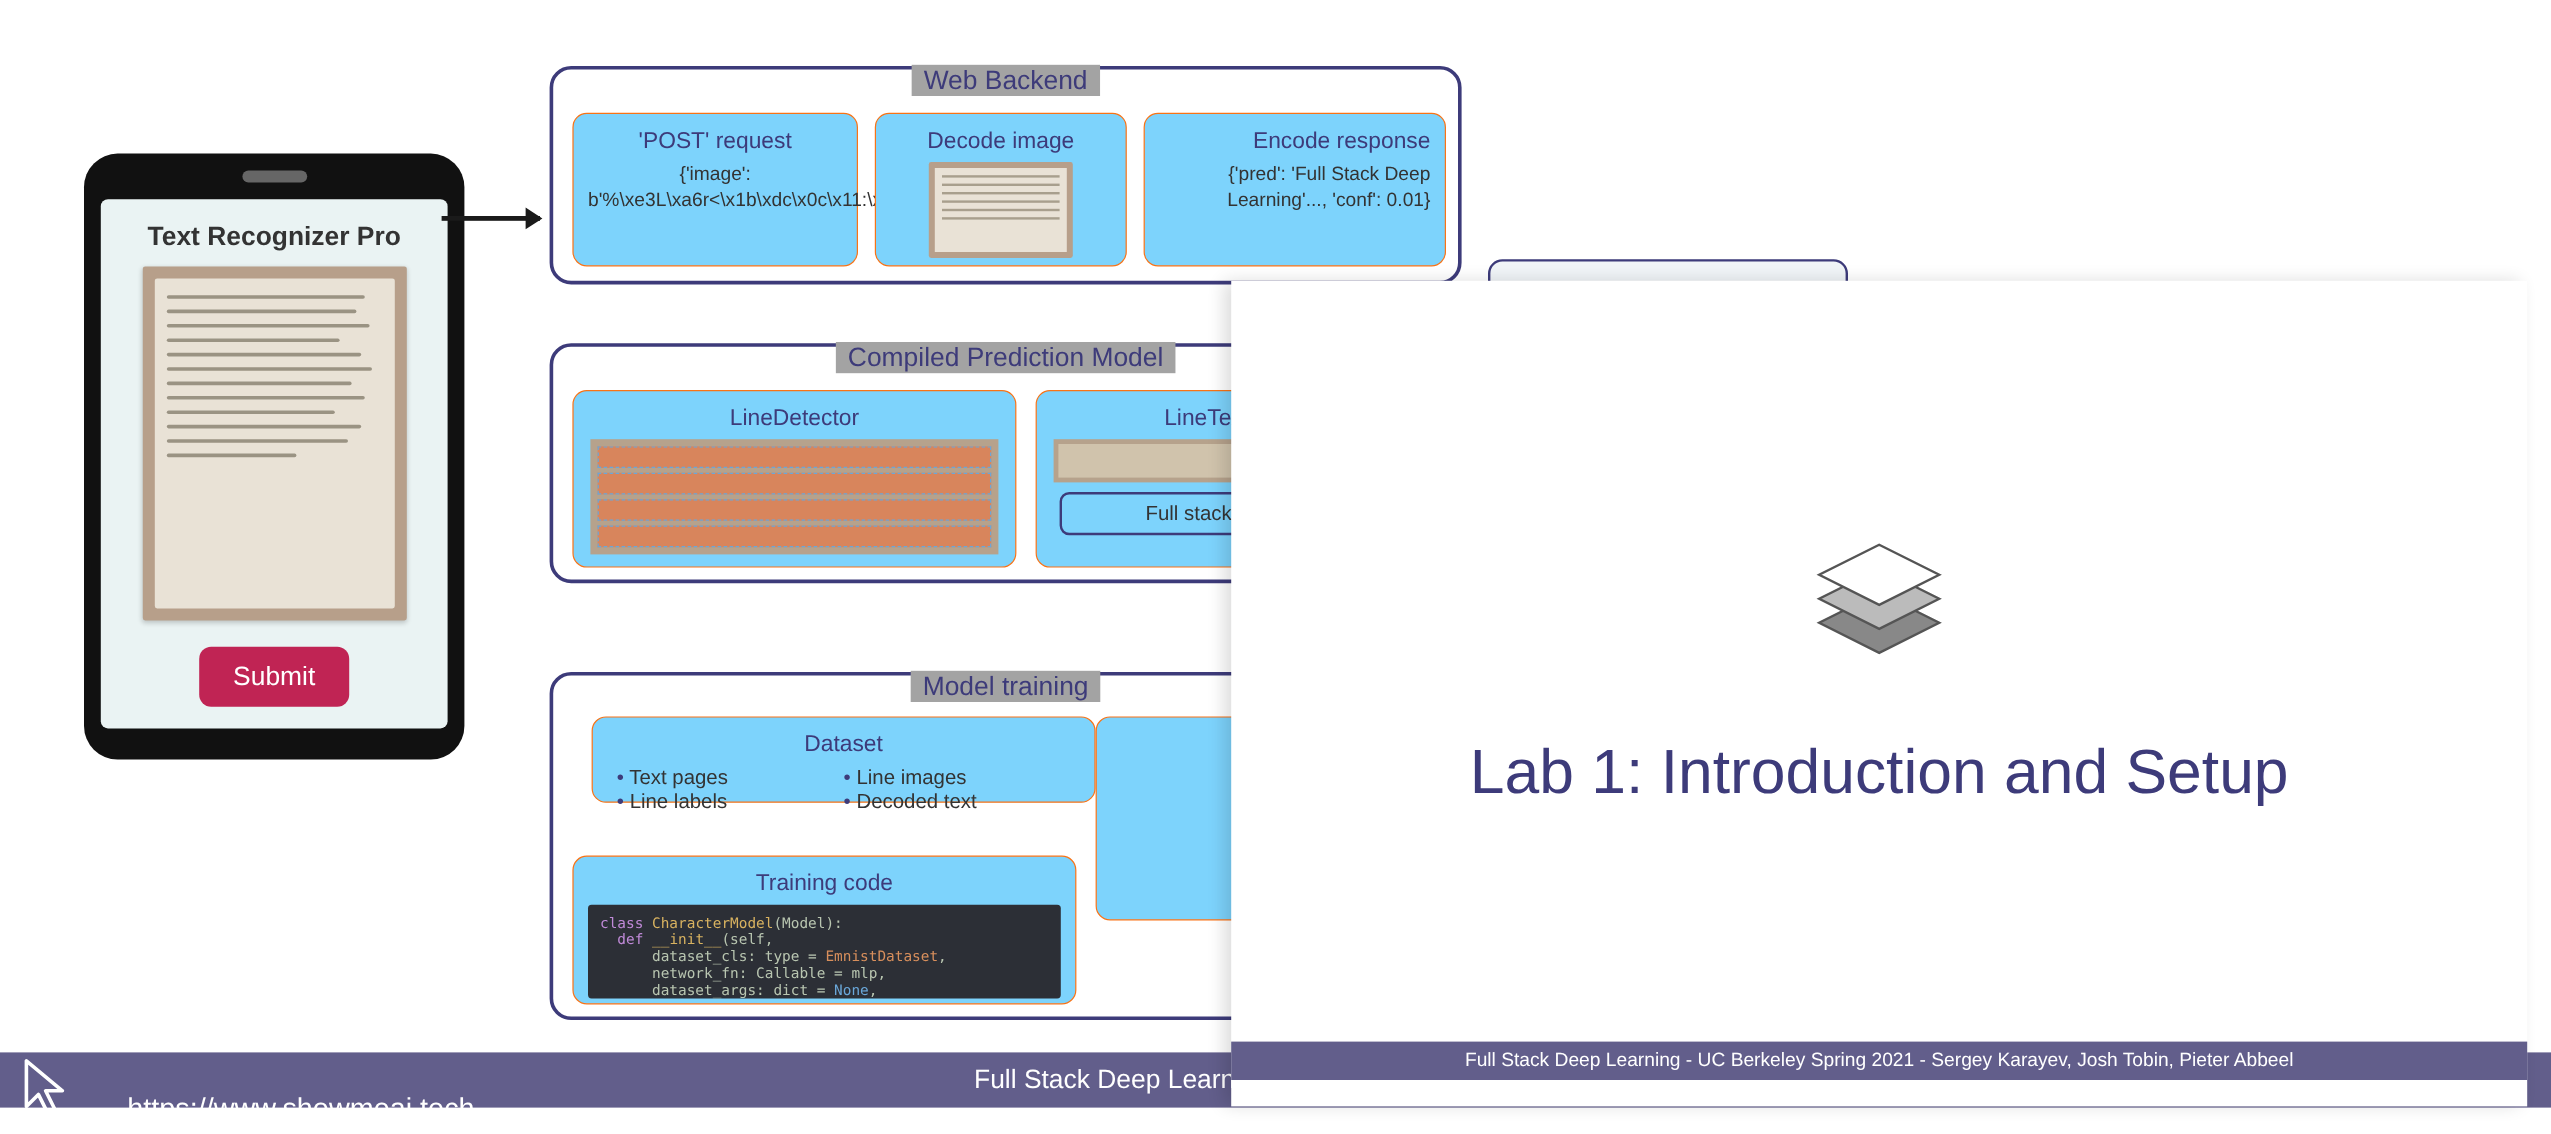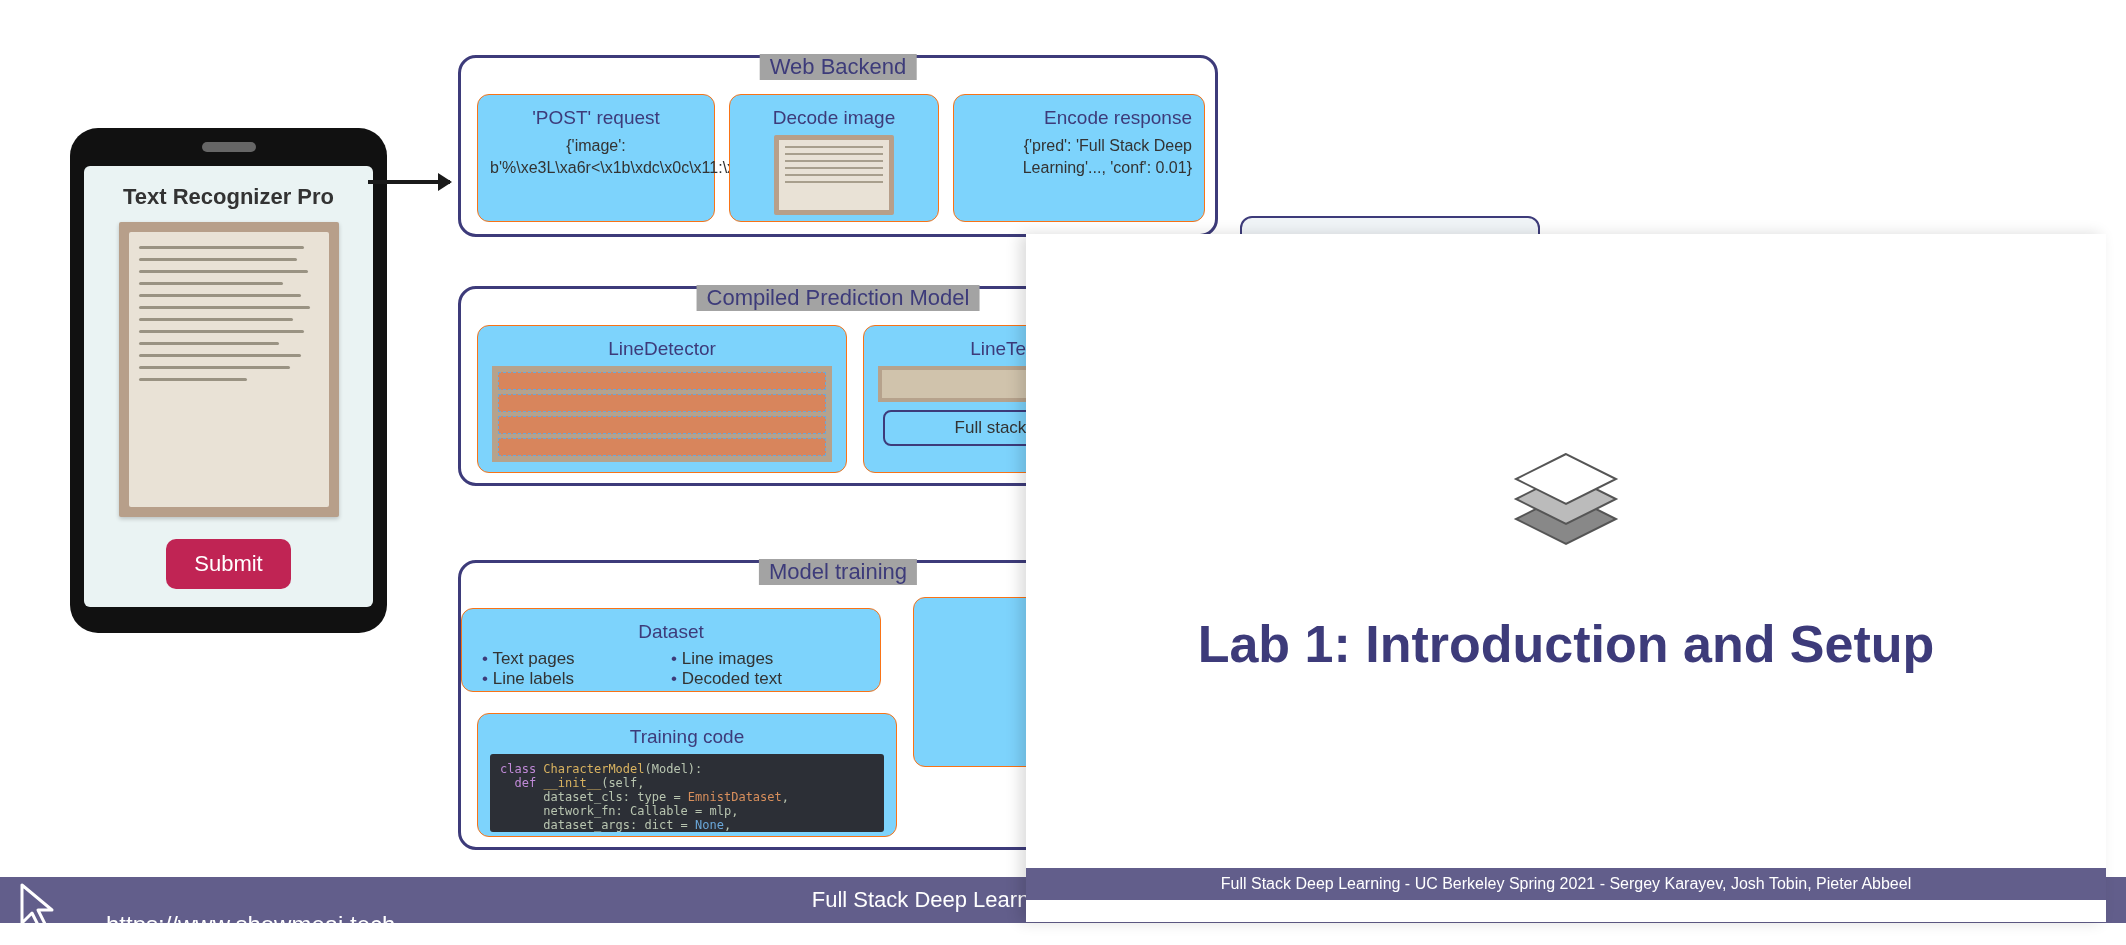--- a/index.html
+++ b/index.html
@@ -161,21 +161,21 @@
     width:100%;height:100%;
     background:#d0c3ac;
   }
   .ltr-out {
     margin:8px auto 0; width:300px;
     border:2px solid #3d3b7a; border-radius:8px;
     padding:6px; font-size:17px;
   }
 
   .training { left: 438px; top: 540px; width: 760px; height: 290px; }
-  .tr-dataset { left: 0; top: 34px; width: 420px; height: 84px; margin-top: 11px; }
+  .tr-dataset { left: 32px; top: 34px; width: 420px; height: 72px; }
   .tr-model { left: 452px; top: 34px; width: 290px; height: 170px; }
   .tr-code { left: 16px; top: 150px; width: 420px; height: 124px; }
   .dataset-list {
     display:grid;
     grid-template-columns: 1fr 1fr;
     text-align:left;
     padding: 0 8px;
   }
   .dataset-list div::before { content:"•  "; color:#3d3b7a; }
   .code-block {
@@ -237,21 +237,21 @@
     right:20px; top:234px;
     width:1080px; height:688px;
     background:#fff;
     box-shadow: -6px 0 14px rgba(0,0,0,.14);
   }
   .lab-title {
     position:absolute;
     top:380px; left:0; right:0;
     text-align:center;
     font-size:52px;
-    font-weight:700;
+    font-weight:400;
     color:#3d3b7a;
   }
   .stack-icon {
     position:absolute;
     top:180px; left:50%;
     transform:translateX(-50%);
   }
   .right-footer {
     position:absolute;
     left:0;right:0;bottom:22px;

